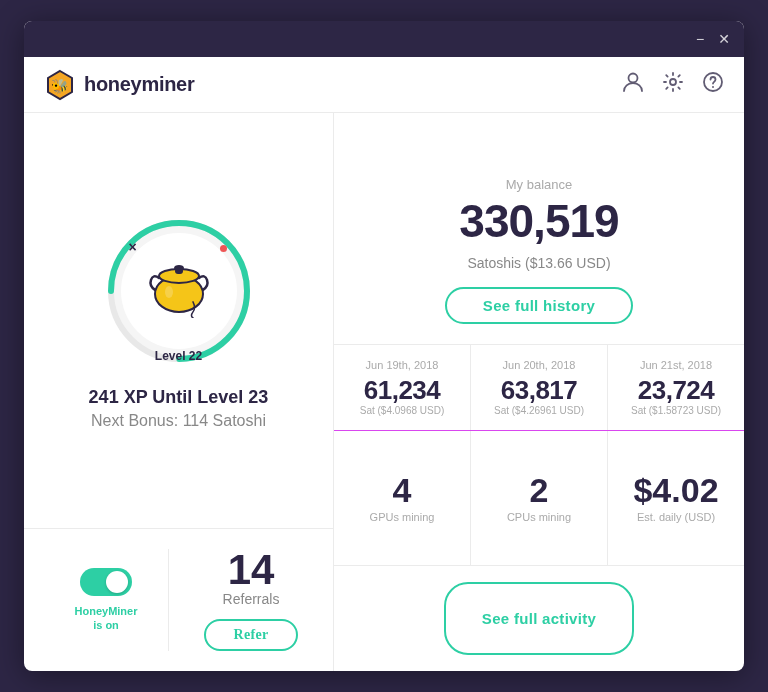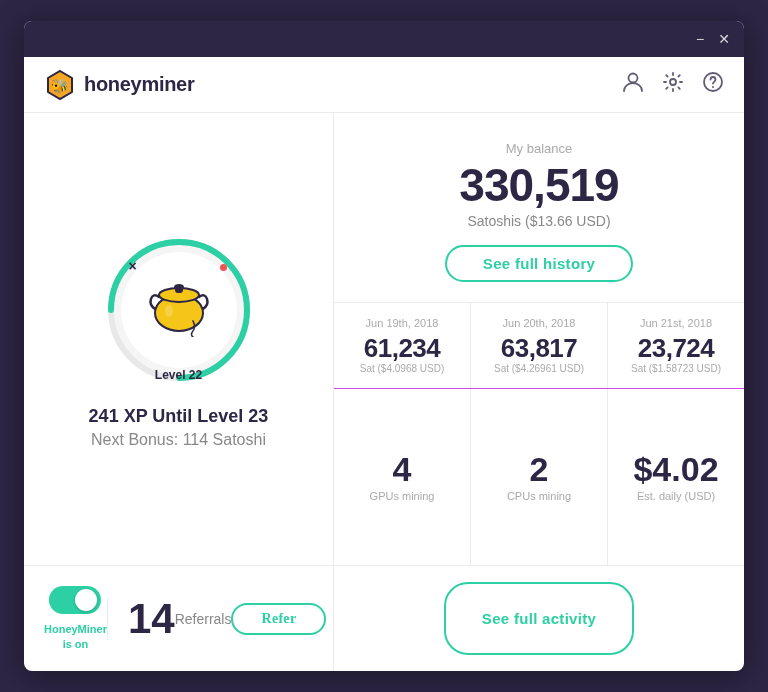--- a/index.html
+++ b/index.html
@@ -207,36 +207,37 @@
       font-size: 11px;
       color: #2dcfa4;
       font-weight: 600;
       text-align: center;
       line-height: 1.3;
     }
 
     .referrals-section {
       flex: 1;
       display: flex;
-      flex-direction: row;
+      flex-direction: column;
       align-items: center;
       border-left: 1px solid #ebebeb;
       padding-left: 20px;
     }
 
     .referrals-num {
       font-size: 42px;
       font-weight: 700;
       color: #2d2645;
       line-height: 1;
     }
 
     .referrals-label {
       font-size: 14px;
       color: #888;
+      margin-bottom: 12px;
     }
 
     .refer-btn {
       border: 2px solid #2dcfa4;
       background: transparent;
       color: #2dcfa4;
       padding: 6px 28px;
       border-radius: 24px;
       font-size: 14px;
       font-weight: 600;
@@ -256,35 +257,36 @@
     .balance-section {
       padding: 28px 30px 20px;
       text-align: center;
       border-bottom: 1px solid #ebebeb;
     }
 
     .balance-label {
       font-size: 13px;
       color: #aaa;
       margin-bottom: 4px;
+      margin-top: 36px;
     }
 
     .balance-amount {
       font-size: 46px;
       font-weight: 800;
       color: #2d2645;
       line-height: 1.1;
       letter-spacing: -1px;
     }
 
     .balance-usd {
       font-size: 14px;
       color: #888;
       margin-bottom: 16px;
-      margin-top: 2px;
+      margin-top: 8px;
     }
 
     .history-btn {
       border: 2px solid #2dcfa4;
       background: transparent;
       color: #2dcfa4;
       padding: 8px 36px;
       border-radius: 24px;
       font-size: 15px;
       font-weight: 600;

